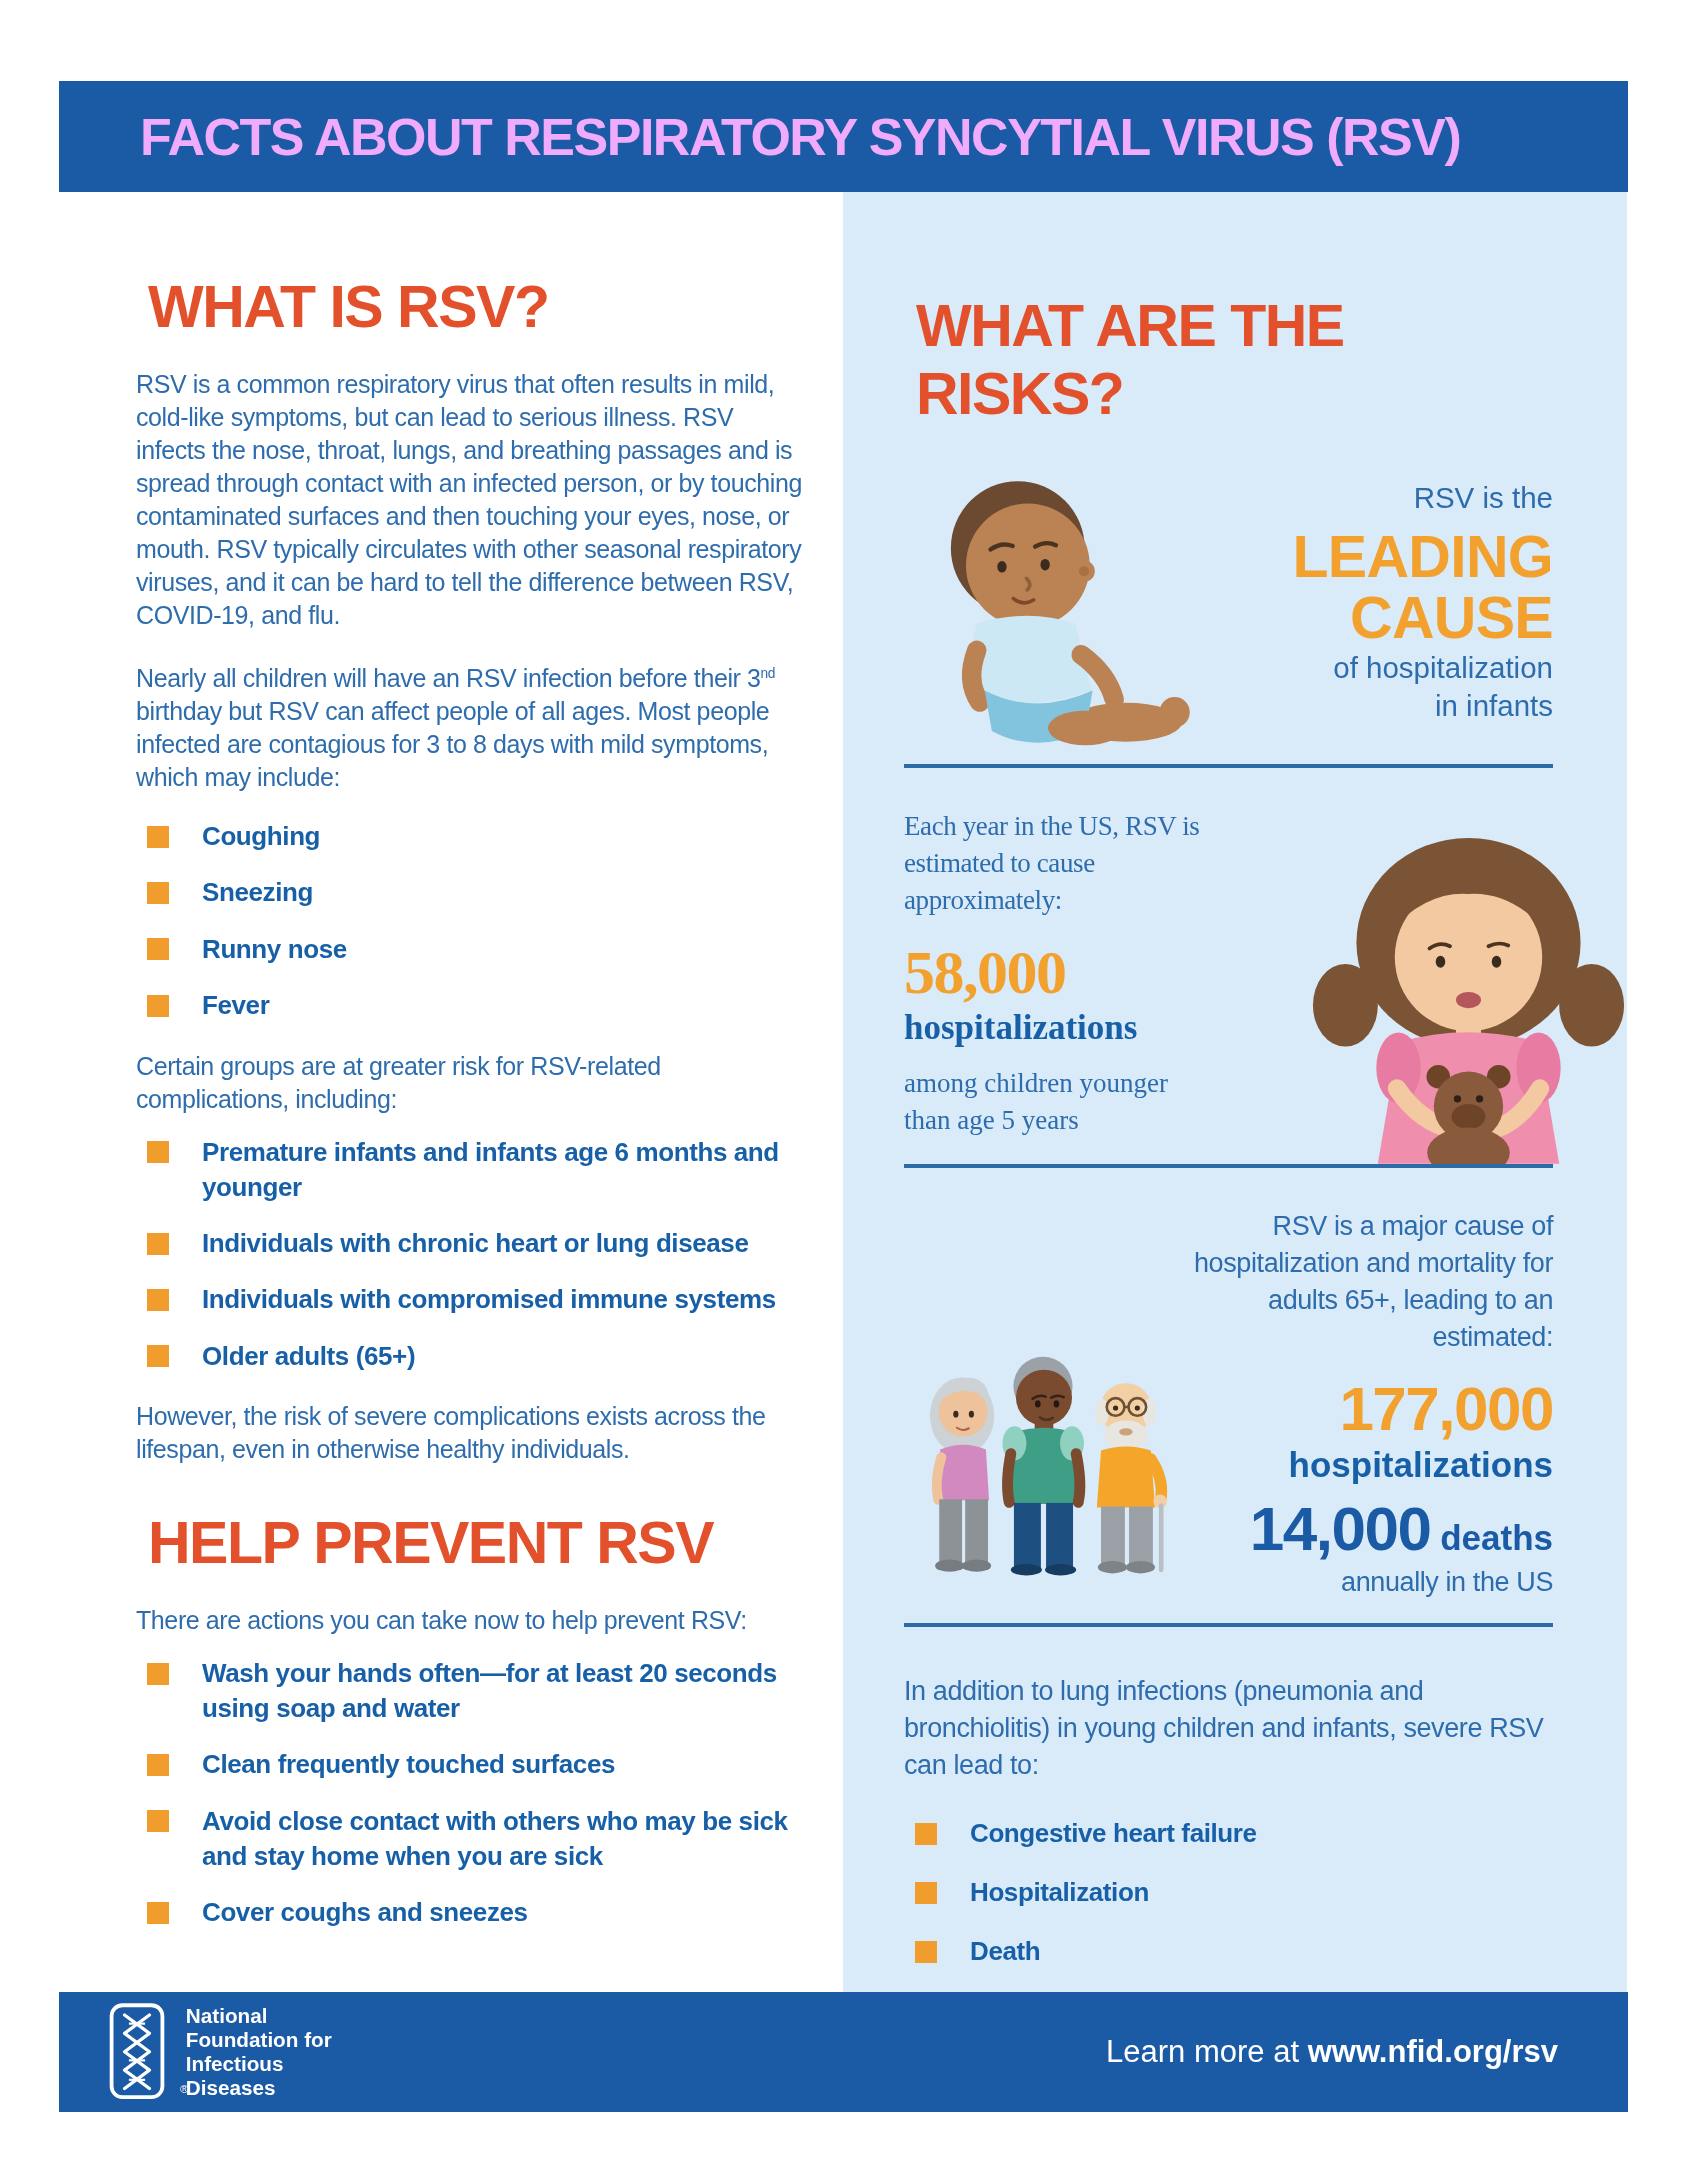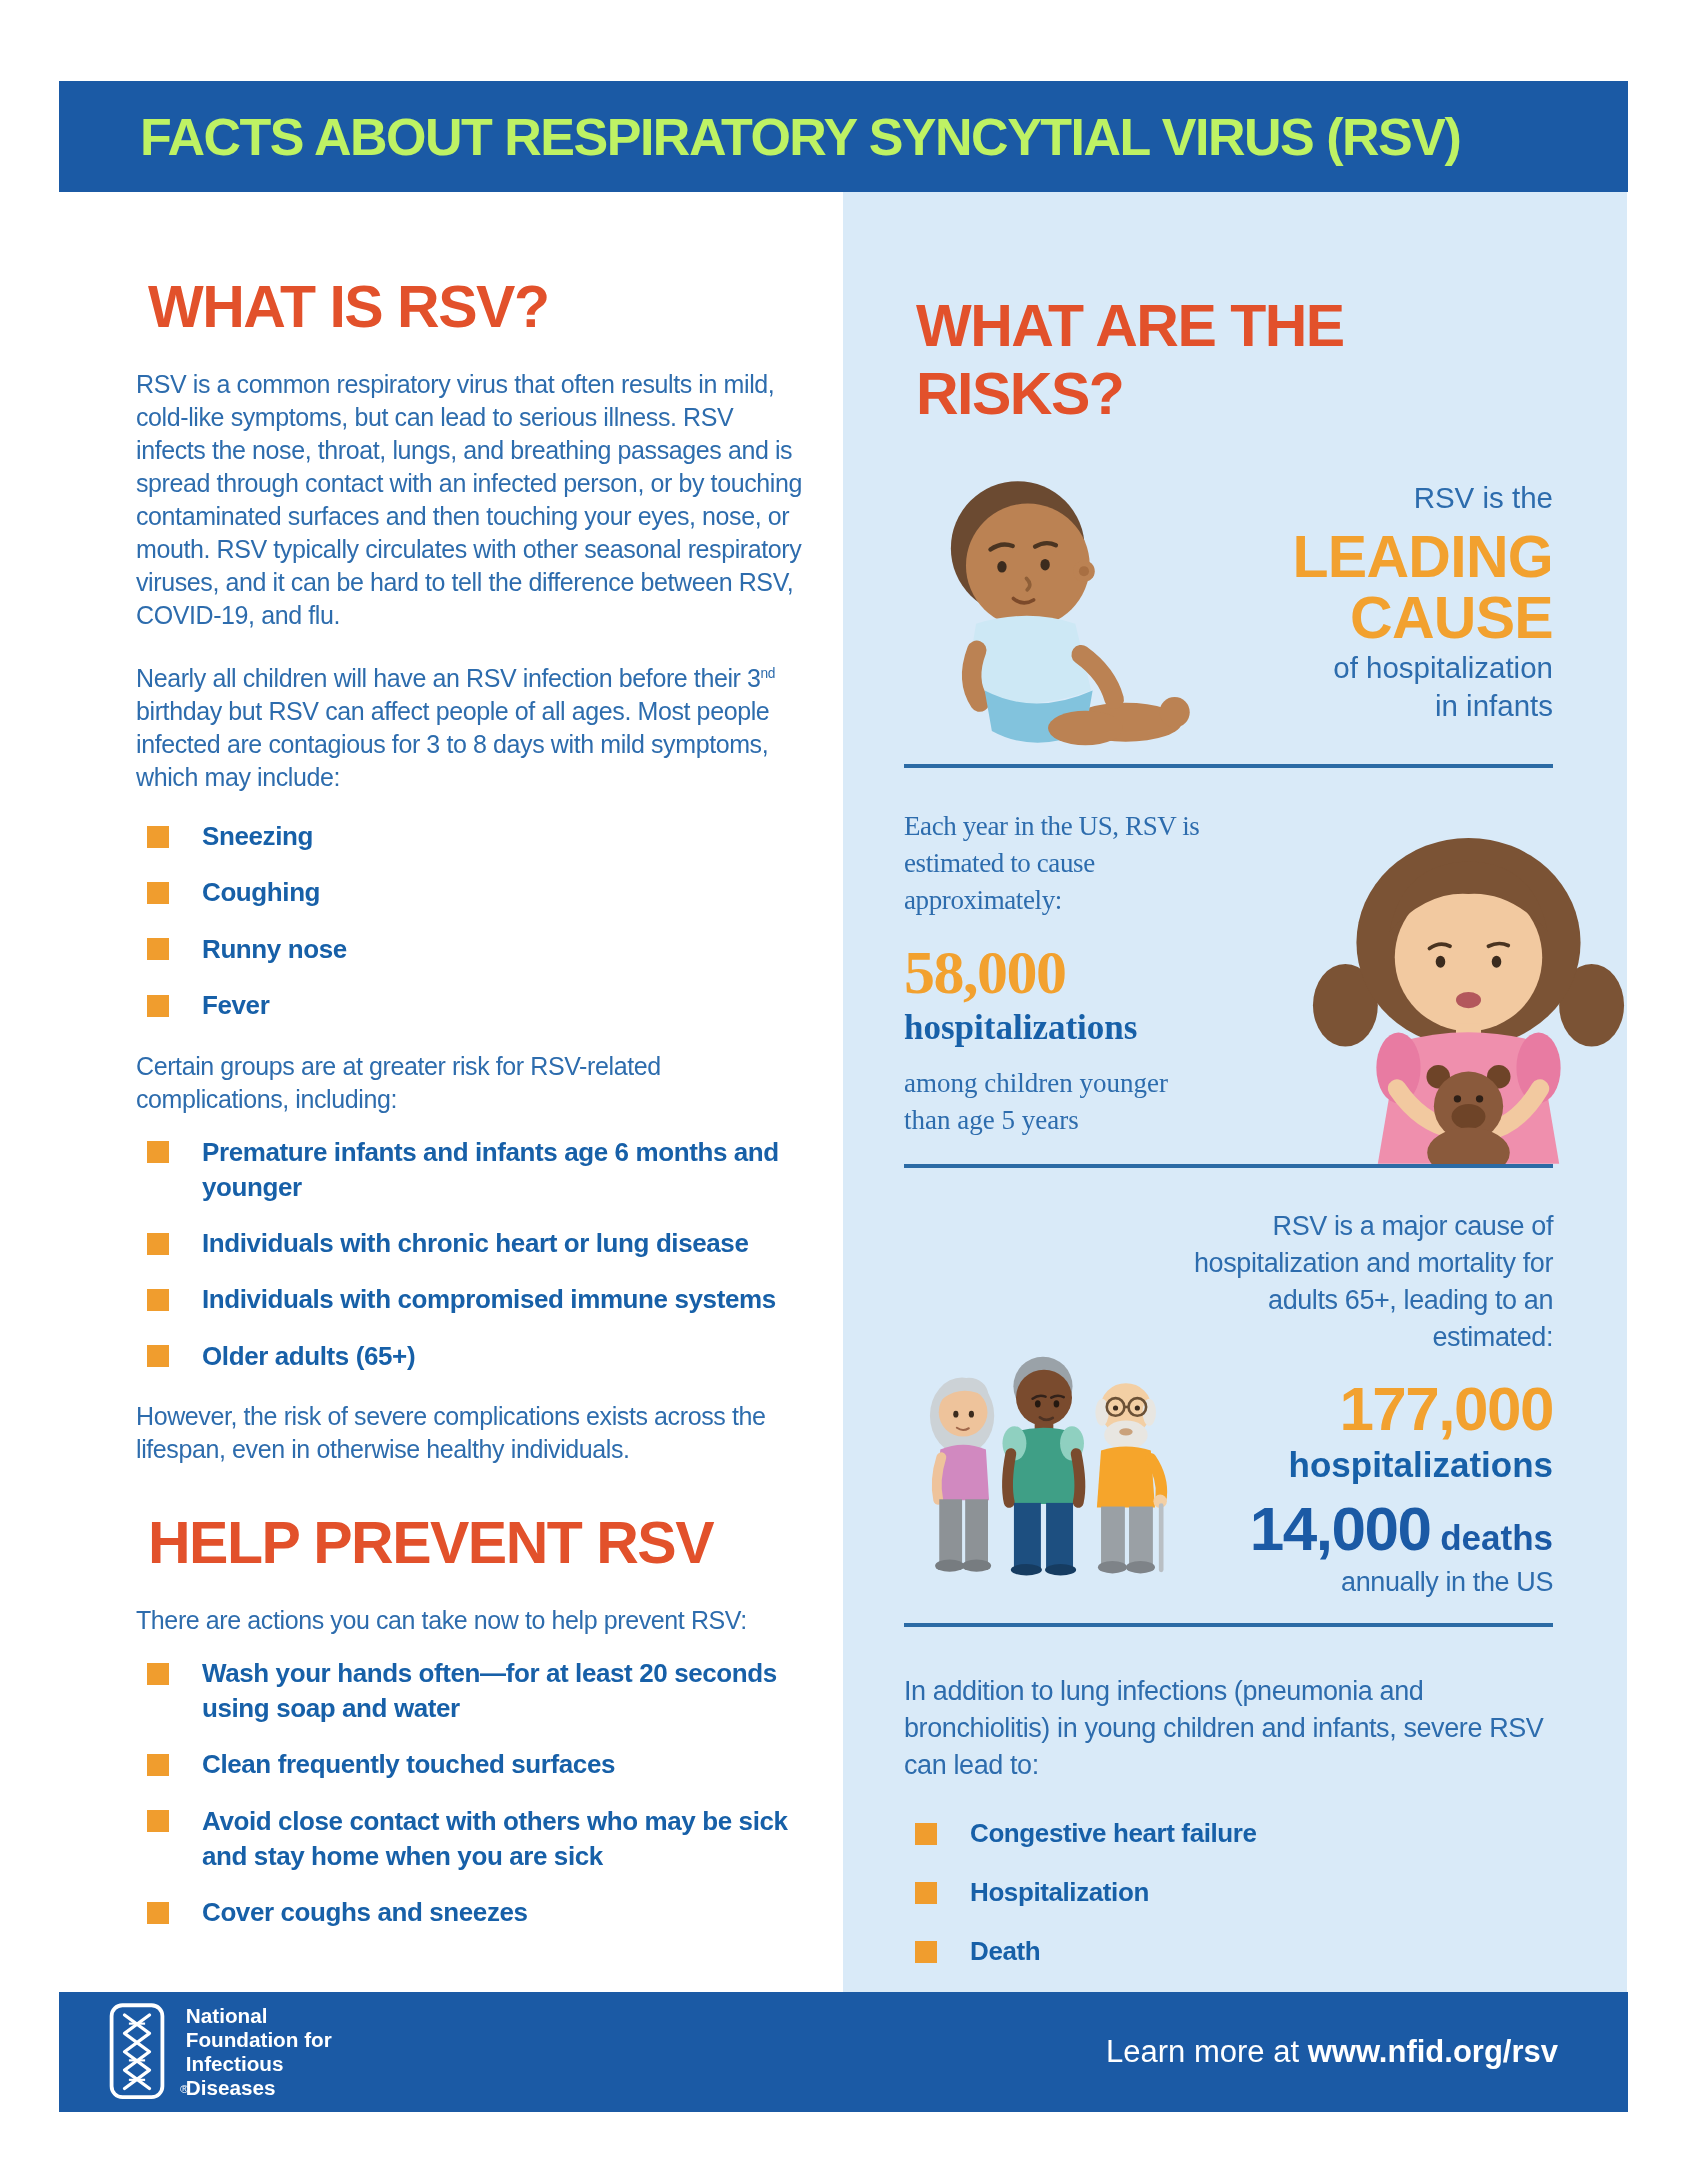--- a/index.html
+++ b/index.html
@@ -8,21 +8,21 @@
   .page {
     width:1687px; height:2183px; background:#ffffff;
     padding:81px 59px 71px 59px;
     display:flex; flex-direction:column; overflow:hidden;
   }
   .header {
     height:111px; flex:0 0 111px; background:#1b5aa5;
     display:flex; align-items:center; padding-left:81px;
   }
   .header h1 {
-    color:#bef264; font-size:52px; font-weight:bold; letter-spacing:-1.5px;
+    color:#f0abfc; font-size:52px; font-weight:bold; letter-spacing:-1.5px;
   }
   .columns { flex:1 1 auto; display:flex; min-height:0; }
   .col-left {
     width:784px; flex:0 0 784px; background:#ffffff;
     padding:81px 41px 0 77px;
   }
   .col-right {
     width:784px; flex:0 0 784px; background:#d9eaf8;
     padding:100px 74px 29.5px 61px;
   }
@@ -103,25 +103,25 @@
     <div class="col-left">
       <h2 class="section-heading">WHAT IS RSV?</h2>
 
       <p class="body-text">RSV is a common respiratory virus that often results in mild, cold-like symptoms, but can lead to serious illness. RSV infects the nose, throat, lungs, and breathing passages and is spread through contact with an infected person, or by touching contaminated surfaces and then touching your eyes, nose, or mouth. RSV typically circulates with other seasonal respiratory viruses, and it can be hard to tell the difference between RSV, COVID-19, and flu.</p>
 
       <p class="body-text"><span>Nearly all children will have an RSV infection before their 3</span><sup>nd</sup><span> birthday but RSV can affect people of all ages. Most people infected are contagious for 3 to 8 days with mild symptoms, which may include:</span></p>
 
       <ul class="bullets">
         <li>
             <span class="bullet-sq"></span>
+            <span class="bullet-label">Coughing</span>
+          </li>
+        <li>
+            <span class="bullet-sq"></span>
             <span class="bullet-label">Sneezing</span>
-          </li>
-        <li>
-            <span class="bullet-sq"></span>
-            <span class="bullet-label">Coughing</span>
           </li>
         <li>
             <span class="bullet-sq"></span>
             <span class="bullet-label">Runny nose</span>
           </li>
         <li>
             <span class="bullet-sq"></span>
             <span class="bullet-label">Fever</span>
           </li>
       </ul>

